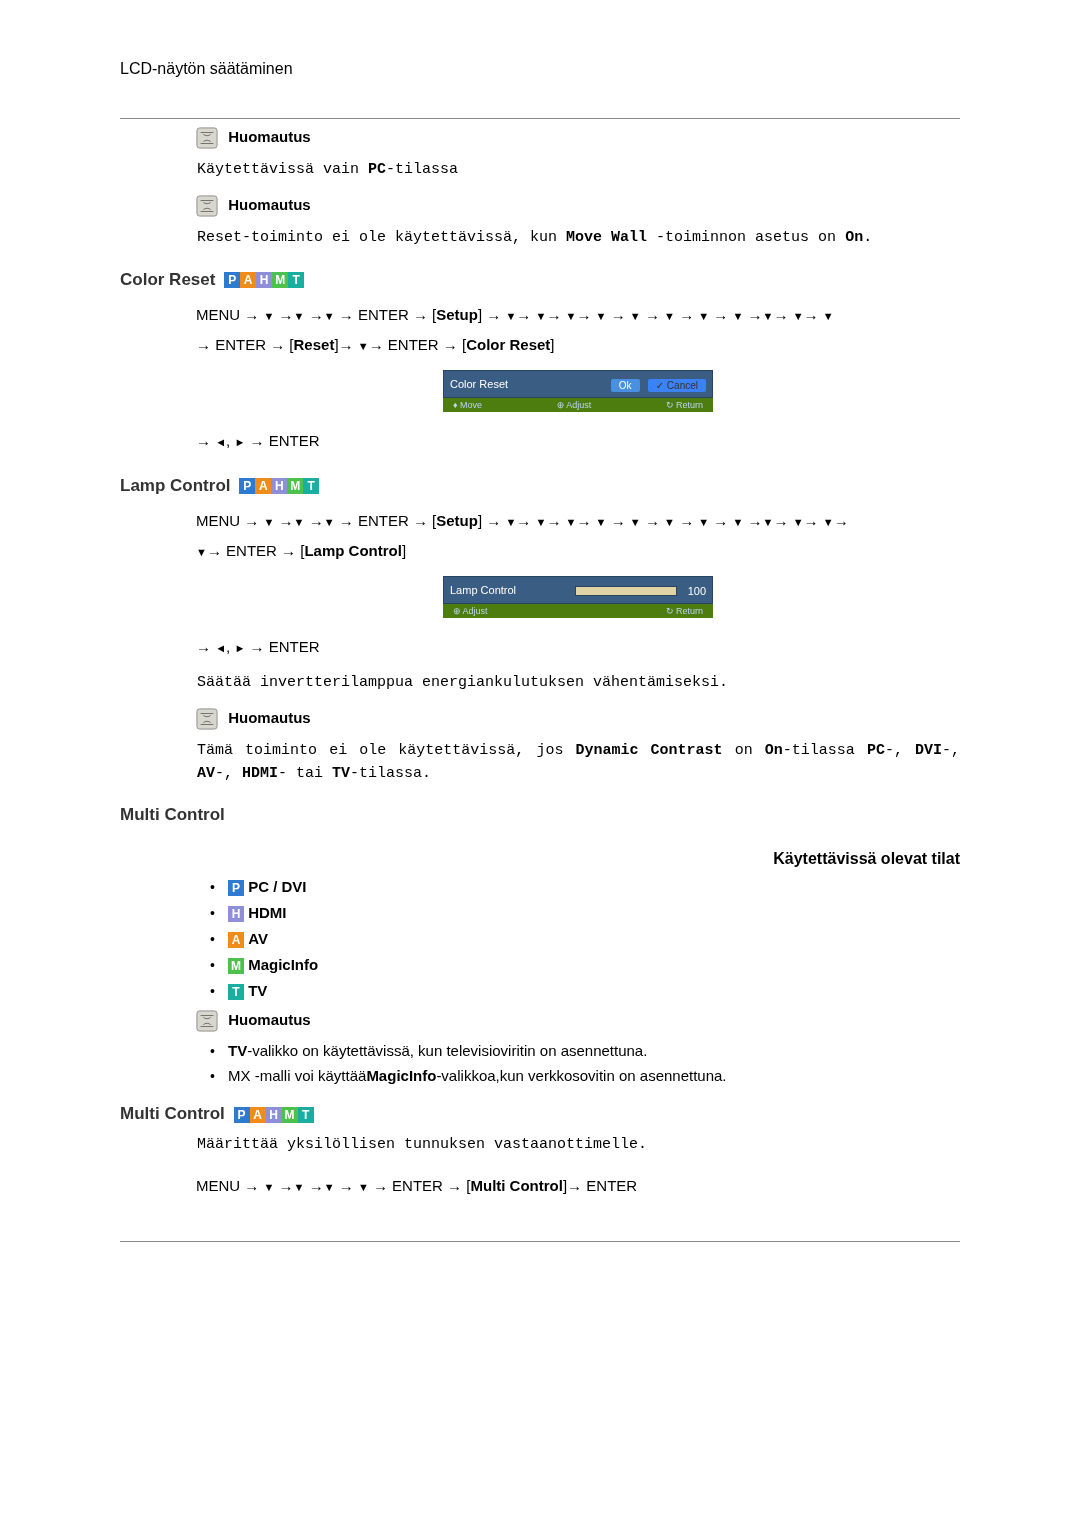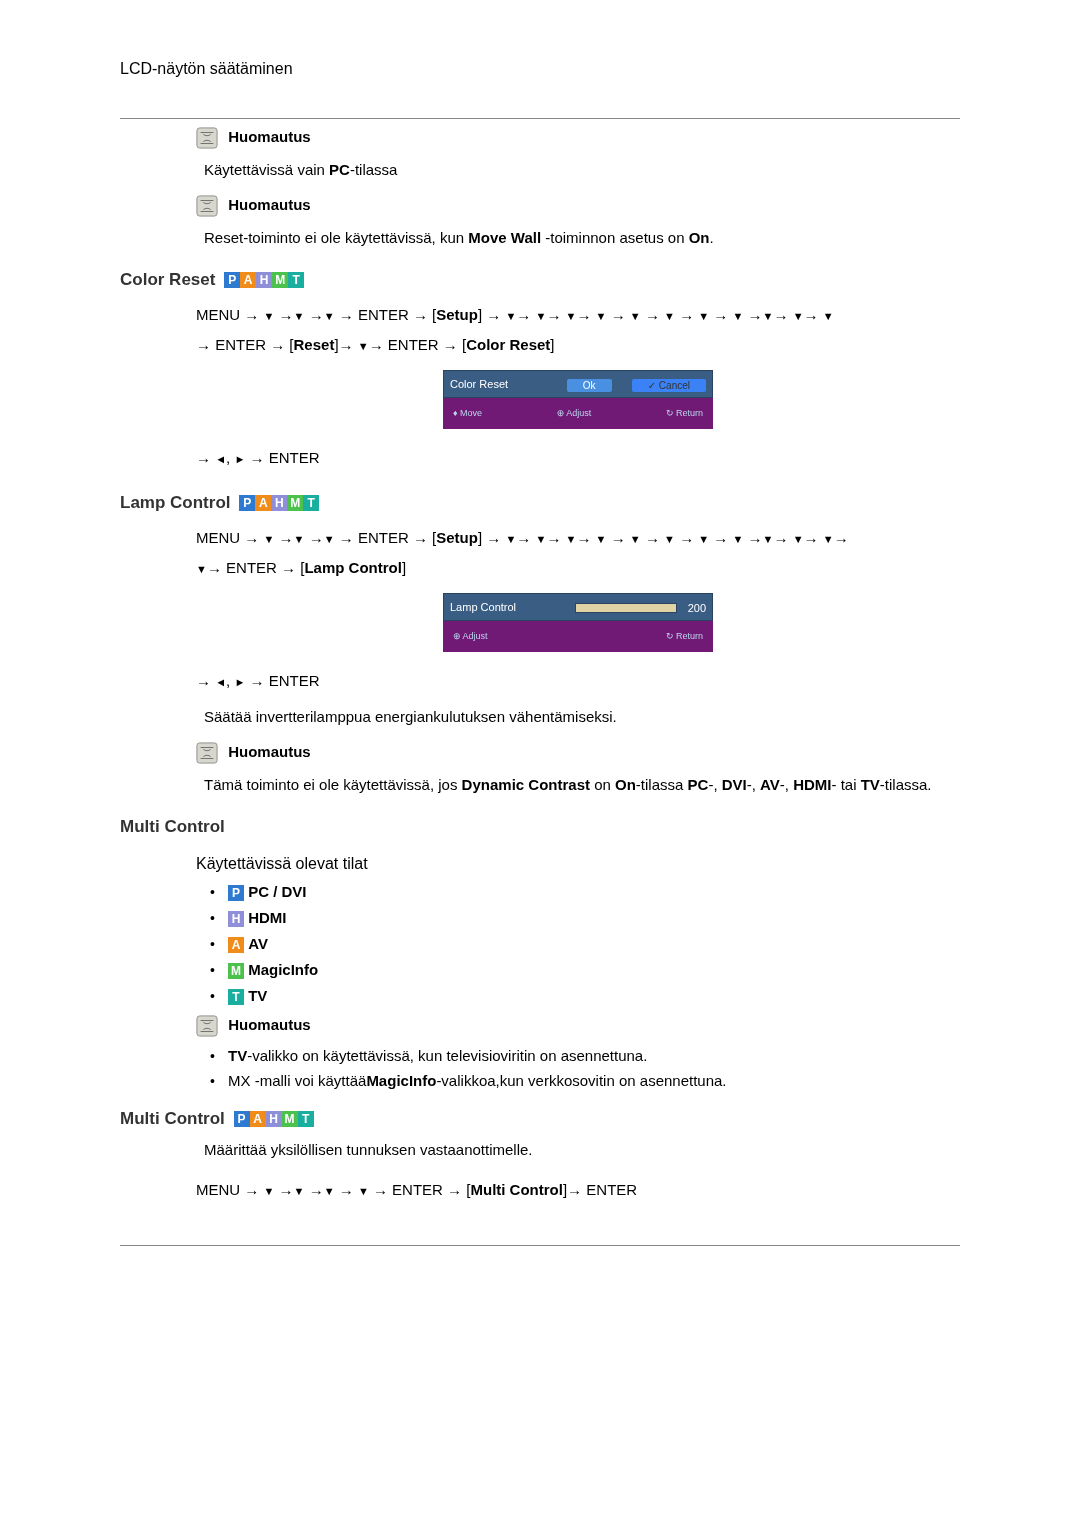--- a/index.html
+++ b/index.html
@@ -39,23 +39,24 @@
 .note-icon svg { display:block; }
 .section-block { margin-bottom: 18px; }
 .bold-inline { font-weight: bold; }
 .section-title {
   font-weight: bold;
   font-size: 17px;
   color: #333;
   margin: 20px 0 10px 0;
 }
 .section-sub {
-  font-weight: normal;
+  font-weight: bold;
   font-size: 16px;
-  margin: 18px 0 10px 0;
+  margin: 25px 0 10px 0;
+  text-align: right;
 }
 .mode-badges,
 .inline-badges {
   display: inline-flex;
   gap: 0;
   margin-left: 4px;
   vertical-align: middle;
 }
 .badge {
   display: inline-block;
@@ -91,30 +92,30 @@
   padding: 0 6px;
   justify-content: space-between;
 }
 .osd-bar .osd-label {
   color: #fff;
   font-size: 11px;
 }
 .osd-btn {
   display: inline-block;
   font-size: 10px;
-  padding: 1px 16px;
+  padding: 1px 8px;
   border-radius: 2px;
-  margin-left: 16px;
+  margin-left: 4px;
   text-align: center;
 }
 .osd-btn.ok { background: #4a90e2; color: #fff; }
 .osd-btn.cancel { background: #3b82f6; color: #333; }
 .osd-foot {
-  background: #701a75;
-  height: 31px;
+  background: #4d7c0f;
+  height: 14px;
   display: flex;
   justify-content: space-between;
   padding: 0 10px;
   align-items: center;
 }
 .osd-foot span { color: #bcd4ee; font-size: 9px; }
 .osd-slider-track {
   display:inline-block;
   width:100px;
   height:8px;
@@ -123,21 +124,21 @@
   position:relative;
   vertical-align:middle;
 }
 .osd-slider-fill {
   position:absolute;
   left:0; top:0;
   height:100%;
   width:100%;
   background:#e0d3a5;
 }
-.para { margin: 10px 0 14px 8px; line-height:1.5; }
+.para { margin: 10px 0 14px 1px; line-height:1.5;font-family:Liberation Mono, monospace; }
 .justify { text-align: justify; }
 ul.bullets {
   list-style: none;
   padding-left: 14px;
   margin: 10px 0;
 }
 ul.bullets li { margin: 8px 0; }
 ul.bullets li::before {
   content: "•";
   display: inline-block;
@@ -248,21 +249,21 @@
   <div class="indent">
     <div class="nav-path">
       <span class="lbl">MENU</span> → <span class="arrow-down"></span> →<span class="arrow-down"></span> →<span class="arrow-down"></span> → <span class="lbl">ENTER</span> → [<span class="bold-inline">Setup</span>] → <span class="arrow-down"></span>→ <span class="arrow-down"></span>→ <span class="arrow-down"></span>→ <span class="arrow-down"></span> → <span class="arrow-down"></span> → <span class="arrow-down"></span> → <span class="arrow-down"></span> → <span class="arrow-down"></span> →<span class="arrow-down"></span>→ <span class="arrow-down"></span>→ <span class="arrow-down"></span>→<br>
       <span class="arrow-down"></span>→ <span class="lbl">ENTER</span> → [<span class="bold-inline">Lamp Control</span>]
     </div>
     <div class="osd-screenshot">
       <div class="osd-bar">
         <span class="osd-label">Lamp Control</span>
         <span>
           <span class="osd-slider-track"><span class="osd-slider-fill"></span></span>
-          <span class="osd-label" style="margin-left:6px;">200</span>
+          <span class="osd-label" style="margin-left:6px;">100</span>
         </span>
       </div>
       <div class="osd-foot">
         <span>⊕ <span>Adjust</span></span>
         <span>↻ <span>Return</span></span>
       </div>
     </div>
     <div class="nav-path">
       → <span class="arrow-left"></span>, <span class="arrow-right"></span> → <span class="lbl">ENTER</span>
     </div>

